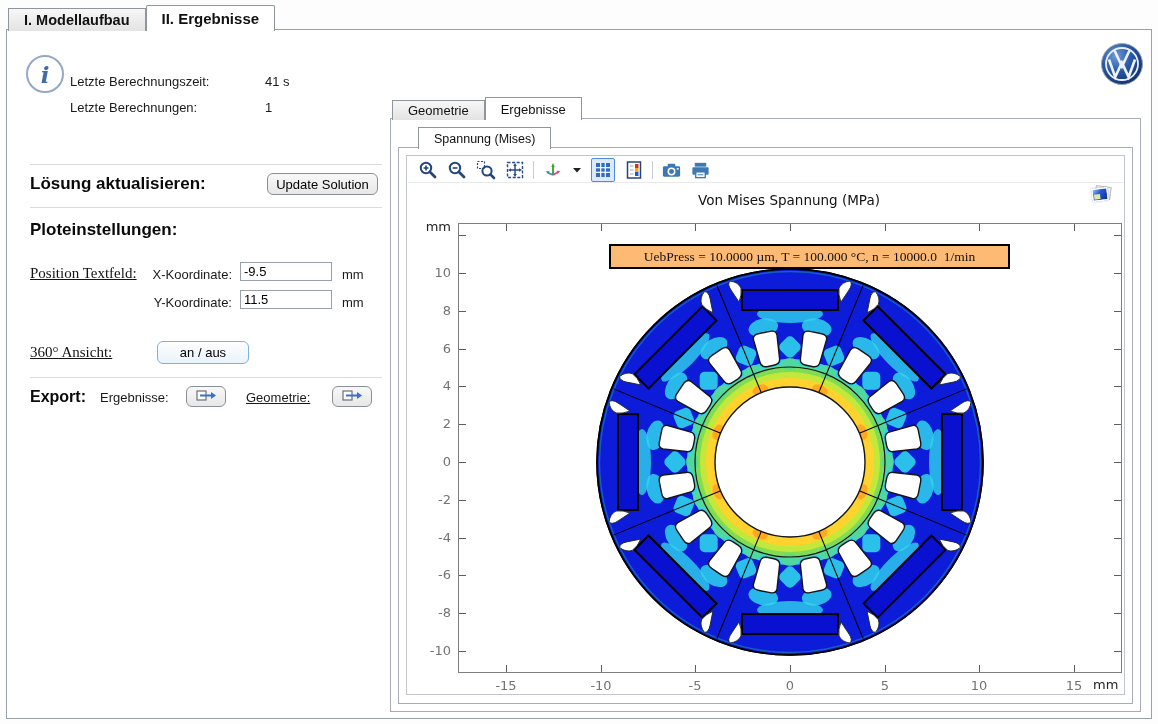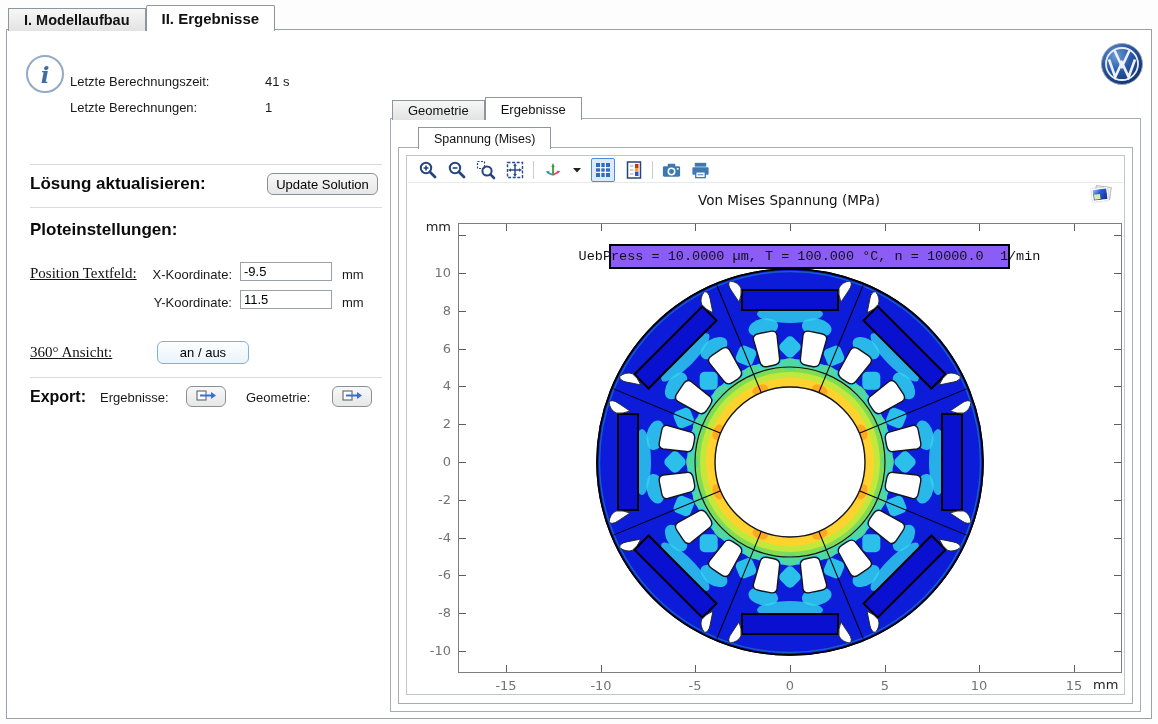--- a/index.html
+++ b/index.html
@@ -36,22 +36,22 @@
   #toolbar{position:absolute;left:1px;top:1px;right:1px;height:25px;display:flex;align-items:center;gap:8px;
            padding-left:9px;border-bottom:1px solid #e7e9eb;background:#fff;}
   .tbi{width:21px;height:21px;display:flex;align-items:center;justify-content:center;}
   .tbi svg{display:block;}
   .tb-sep{width:1px;height:18px;background:#c9cdd1;}
   .tbi.toggled{border:1px solid #4d8ae0;background:#ddeafc;border-radius:2px;width:22px;height:22px;}
   
   #plot-frame{position:absolute;left:51px;top:67px;width:662px;height:448px;border:1px solid #7e7e7e;}
   #plot-title{position:absolute;left:51px;top:36px;width:662px;text-align:center;font-family:"DejaVu Sans",sans-serif;
               font-size:13.5px;color:#111;}
-  #annot-box{position:absolute;left:150px;top:20px;width:397px;height:21px;border:2px solid #000;background:#8b5cf6;
-             font-family:Liberation Mono, monospace;font-size:13.5px;color:#111;display:flex;align-items:center;
+  #annot-box{position:absolute;left:150px;top:20px;width:397px;height:21px;border:2px solid #000;background:#fdba74;
+             font-family:Liberation Serif, serif;font-size:13.5px;color:#111;display:flex;align-items:center;
              justify-content:center;white-space:pre;z-index:5;}
   #rotor-svg{position:absolute;left:0;top:0;}
   .tickmark{position:absolute;background:#5e5e5e;}
   .ticklab{position:absolute;font-family:"DejaVu Sans",sans-serif;font-size:13px;color:#737373;}
   .axis-unit{position:absolute;font-family:"DejaVu Sans",sans-serif;font-size:13px;color:#222;}
   
   #plot-img-btn{position:absolute;right:12px;top:28px;width:22px;height:20px;z-index:6;}
   #plot-img-btn .back{position:absolute;left:5px;top:2px;width:14px;height:11px;background:#f1f1f1;border:1px solid #bcbcbc;transform:rotate(8deg);}
   #plot-img-btn .front{position:absolute;left:2px;top:4px;width:14px;height:11px;border:1px solid #fff;
         background:linear-gradient(135deg,#9fc4ff 0%,#2a5bd7 40%,#0b2f8a 100%);transform:rotate(-7deg);box-shadow:0 0 2px rgba(0,0,0,.35);}
@@ -98,21 +98,21 @@
   <div class="sep" style="top:377px;"></div>
   <div class="h-big" style="left:30px;top:388px;font-size:16px;">Export:</div>
   <div class="lbl" style="left:100px;top:390px;">Ergebnisse:</div>
   <button class="btn" style="left:186px;top:386px;width:40px;height:21px;">
     <span><svg width="22" height="13" viewBox="0 0 22 13">
           <rect x="2" y="2" width="9" height="9" fill="#fff" stroke="#6a6f76" stroke-width="1.2"></rect>
           <line x1="5" y1="6.5" x2="17" y2="6.5" stroke="#3a6fd0" stroke-width="2"></line>
           <polygon points="16,3 21,6.5 16,10" fill="#3a6fd0"></polygon>
         </svg></span>
   </button>
-  <div class="lbl" style="left:246px;top:390px;">Geometrie:</div>
+  <div class="lbl" style="left:246px;top:390px;text-decoration:underline;">Geometrie:</div>
   <button class="btn" style="left:332px;top:386px;width:40px;height:21px;">
     <span><svg width="22" height="13" viewBox="0 0 22 13">
           <rect x="2" y="2" width="9" height="9" fill="#fff" stroke="#6a6f76" stroke-width="1.2"></rect>
           <line x1="5" y1="6.5" x2="17" y2="6.5" stroke="#3a6fd0" stroke-width="2"></line>
           <polygon points="16,3 21,6.5 16,10" fill="#3a6fd0"></polygon>
         </svg></span>
   </button>
 
   <div id="vw-logo">
     <svg width="44" height="44" viewBox="-22 -22 44 44">

